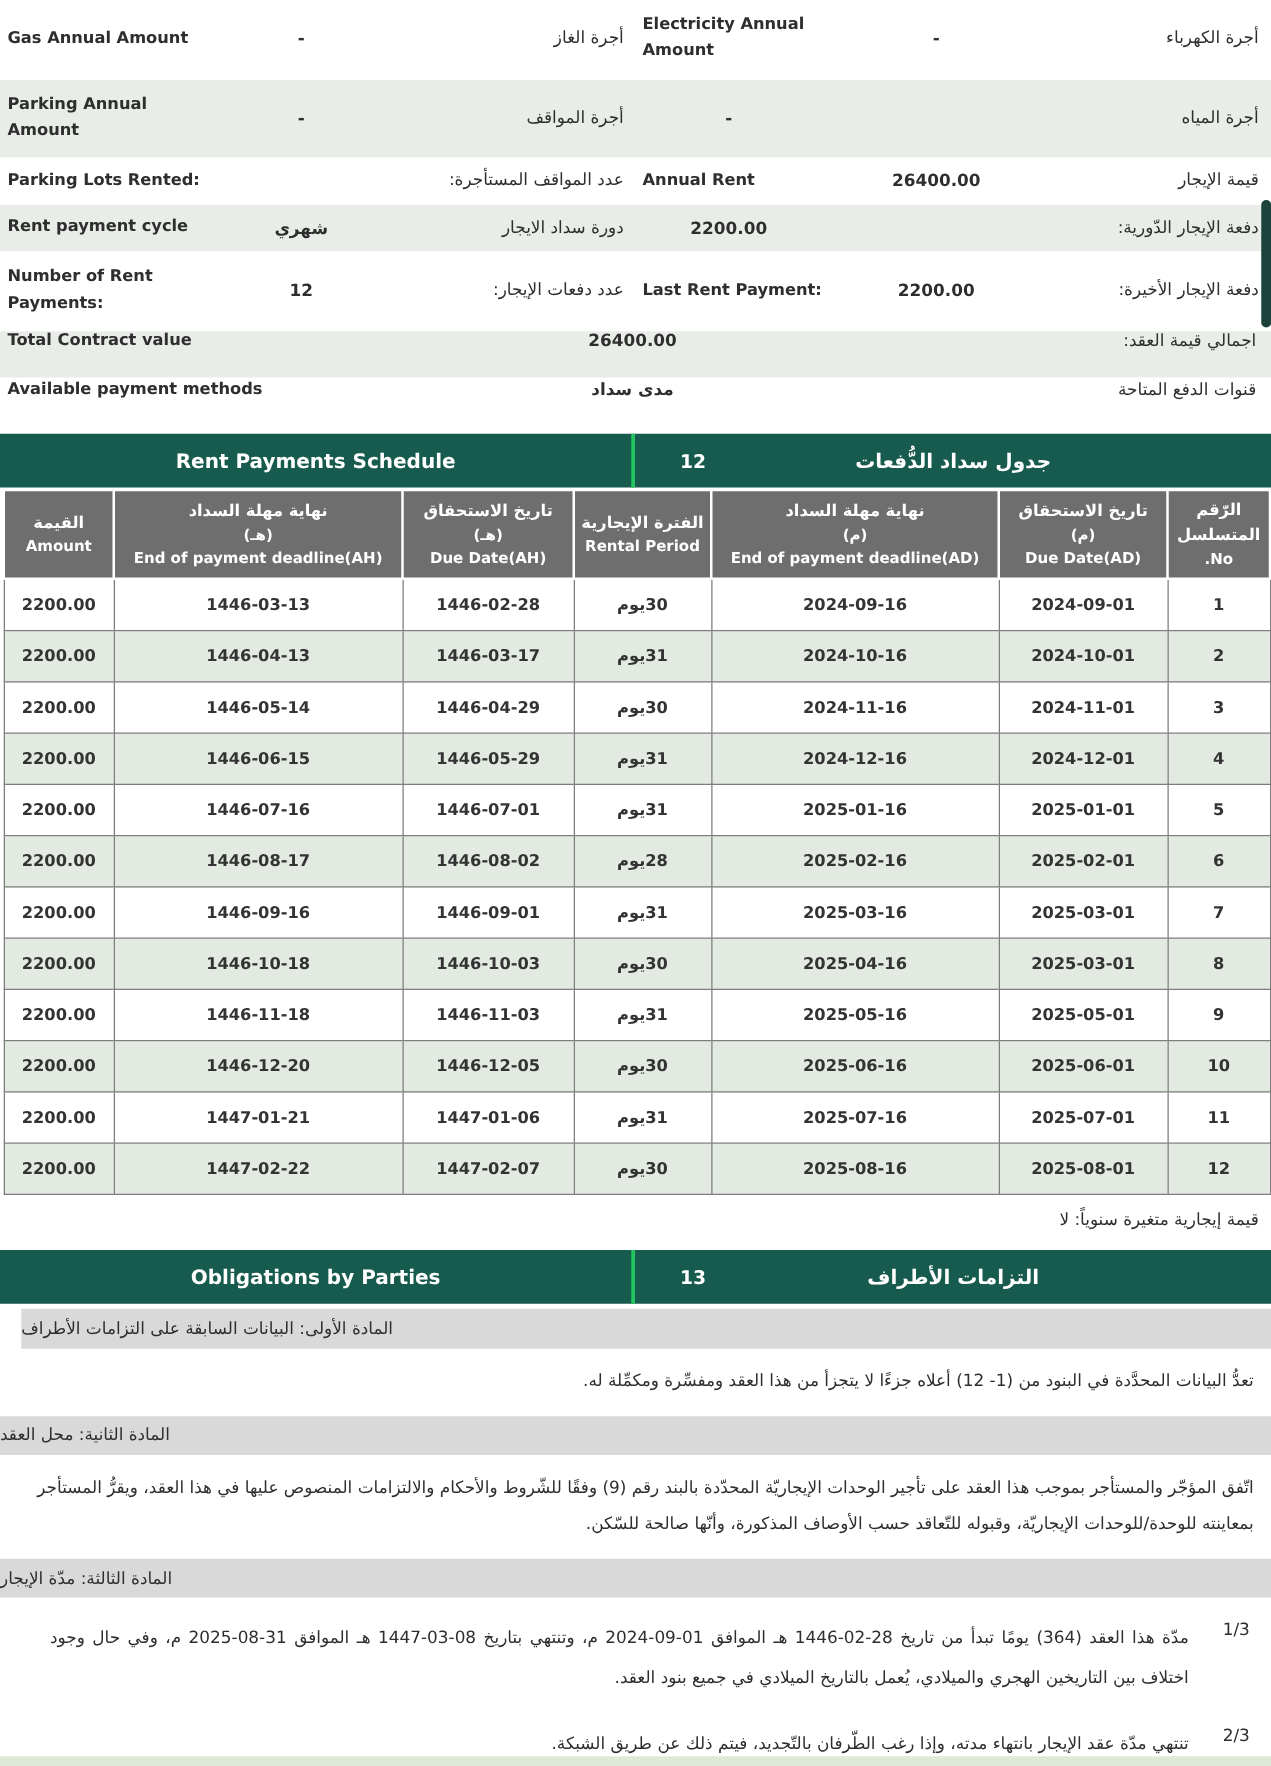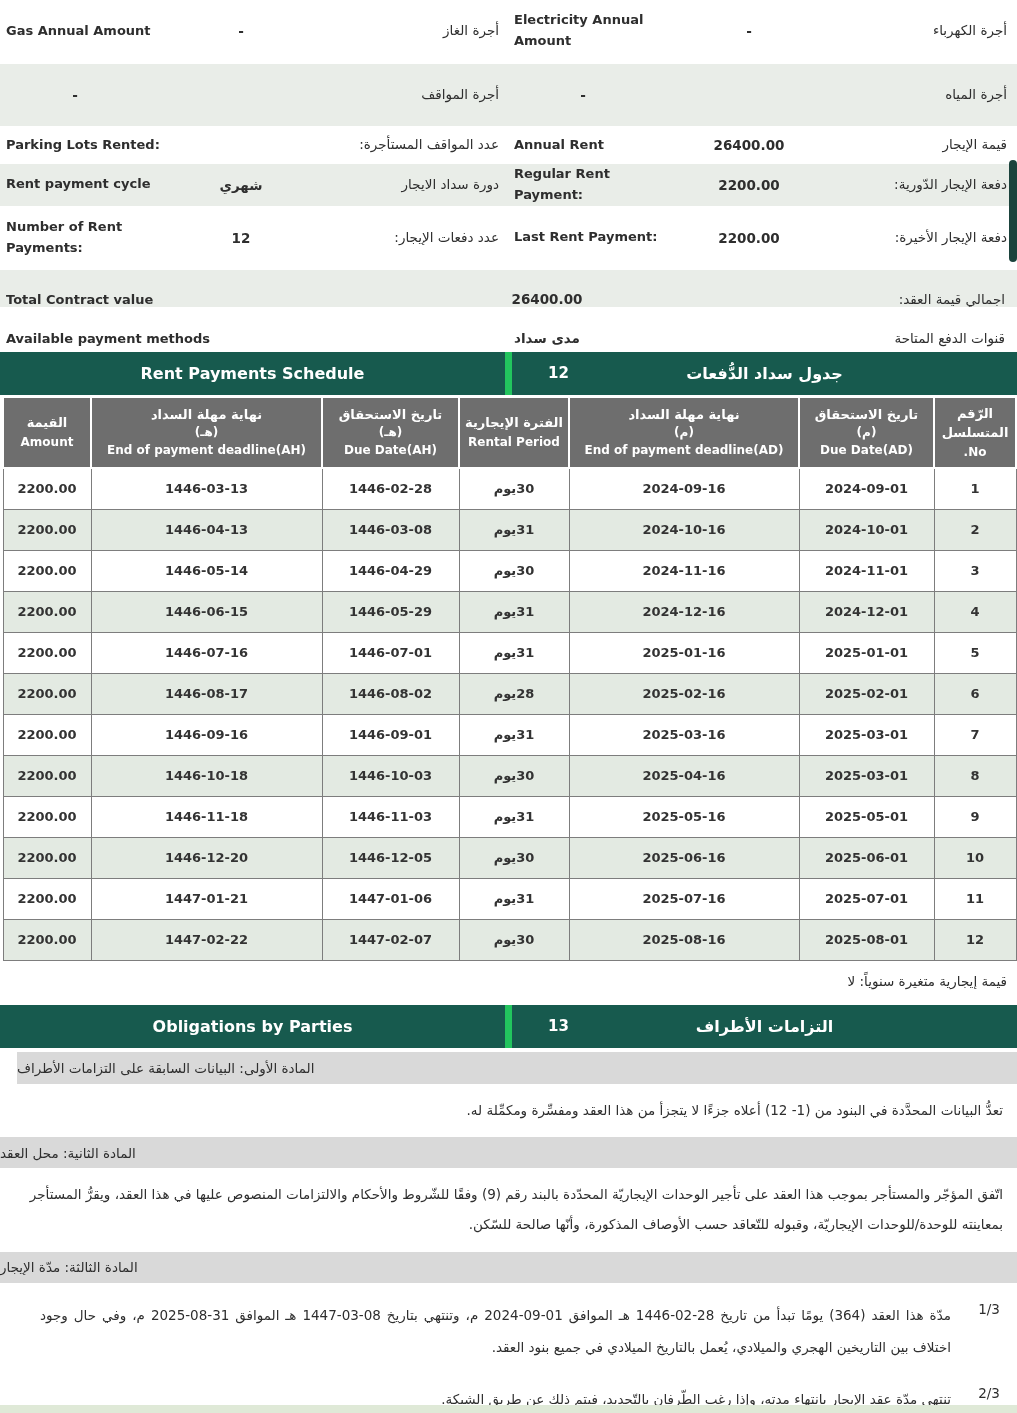--- a/index.html
+++ b/index.html
@@ -10,28 +10,28 @@
     -webkit-font-smoothing:antialiased;
   }
   
   .info{padding-top:0;}
   .info-row{display:flex;align-items:stretch;margin-bottom:2px;}
   .info-row.shaded{background:#e9ede8;}
   .half{width:508px;display:flex;align-items:center;}
   .half .en{flex:0 0 160px;padding-left:6px;font-size:13px;font-weight:bold;text-align:left;line-height:1.6;}
   .half .val{flex:0 0 150px;text-align:center;font-size:13.5px;font-weight:bold;}
   .half .ar{flex:1;padding-right:9px;font-size:13.5px;direction:rtl;line-height:1.6;}
-  .info-row.full{display:flex;align-items:flex-end;gap:41px;}
+  .info-row.full{display:flex;align-items:flex-start;}
   .full .en{flex:0 0 330px;padding-left:6px;font-size:13px;font-weight:bold;text-align:left;}
   .full .val{flex:0 0 340px;text-align:center;font-size:13.5px;font-weight:bold;}
   .full .ar{flex:1;text-align:right;padding-right:12px;font-size:13.5px;direction:rtl;}
   .h62{min-height:62px;} .h34{min-height:34px;} .h37{min-height:37px;} .h60{min-height:60px;}
   
   .section-bar{display:flex;height:43px;background:#175a4e;color:#fff;font-weight:bold;margin-top:6px;}
-  .section-bar .sb-left{width:505px;display:flex;align-items:center;justify-content:center;border-right:7px solid #22c55e;font-size:16px;}
+  .section-bar .sb-left{width:505px;display:flex;align-items:center;justify-content:center;border-right:3px solid #22c55e;font-size:16px;}
   .section-bar .sb-right{flex:1;position:relative;display:flex;align-items:center;justify-content:center;direction:rtl;font-size:16px;}
   .section-bar .sb-num{position:absolute;left:36px;font-size:15px;}
   
   table.schedule{width:1013px;margin:1px 2px 0 2px;border-collapse:collapse;direction:rtl;table-layout:fixed;}
   table.schedule thead th{background:#6e6e6e;color:#fff;border:2px solid #ffffff;padding:6px 2px;vertical-align:middle;font-weight:bold;}
   .h-ar{font-size:13px;line-height:1.5;}
   .h-sub{font-size:12px;line-height:1.4;}
   .h-sub:empty{display:none;}
   .h-en{font-size:12px;line-height:1.5;}
   table.schedule tbody td{border:1.5px solid #7d7d7d;height:38px;text-align:center;font-size:13px;font-weight:bold;color:#333;}
@@ -64,20 +64,21 @@
     </div>
     <div class="half">
       <div class="en">Electricity Annual Amount</div>
       <div class="val">-</div>
       <div class="ar">أجرة الكهرباء</div>
     </div>
   </div>
 
   <div class="info-row shaded h62">
     <div class="half">
+      <div class="en">Parking Annual Amount</div>
       <div class="val">-</div>
       <div class="ar">أجرة المواقف</div>
     </div>
     <div class="half">
       <div class="val">-</div>
       <div class="ar">أجرة المياه</div>
     </div>
   </div>
 
   <div class="info-row h34">
@@ -93,21 +94,20 @@
     </div>
   </div>
 
   <div class="info-row shaded h37">
     <div class="half">
       <div class="en">Rent payment cycle</div>
       <div class="val">شهري</div>
       <div class="ar">دورة سداد الايجار</div>
     </div>
     <div class="half">
-      <div class="en">Regular Rent Payment:</div>
       <div class="val">2200.00</div>
       <div class="ar">دفعة الإيجار الدّورية:</div>
     </div>
   </div>
 
   <div class="info-row h60">
     <div class="half">
       <div class="en">Number of Rent Payments:</div>
       <div class="val">12</div>
       <div class="ar">عدد دفعات الإيجار:</div>
@@ -194,21 +194,21 @@
         <td>30يوم</td>
         <td>1446-02-28</td>
         <td>1446-03-13</td>
         <td>2200.00</td>
       </tr>
     <tr>
         <td>2</td>
         <td>2024-10-01</td>
         <td>2024-10-16</td>
         <td>31يوم</td>
-        <td>1446-03-08</td>
+        <td>1446-03-17</td>
         <td>1446-04-13</td>
         <td>2200.00</td>
       </tr>
     <tr>
         <td>3</td>
         <td>2024-11-01</td>
         <td>2024-11-16</td>
         <td>30يوم</td>
         <td>1446-04-29</td>
         <td>1446-05-14</td>

